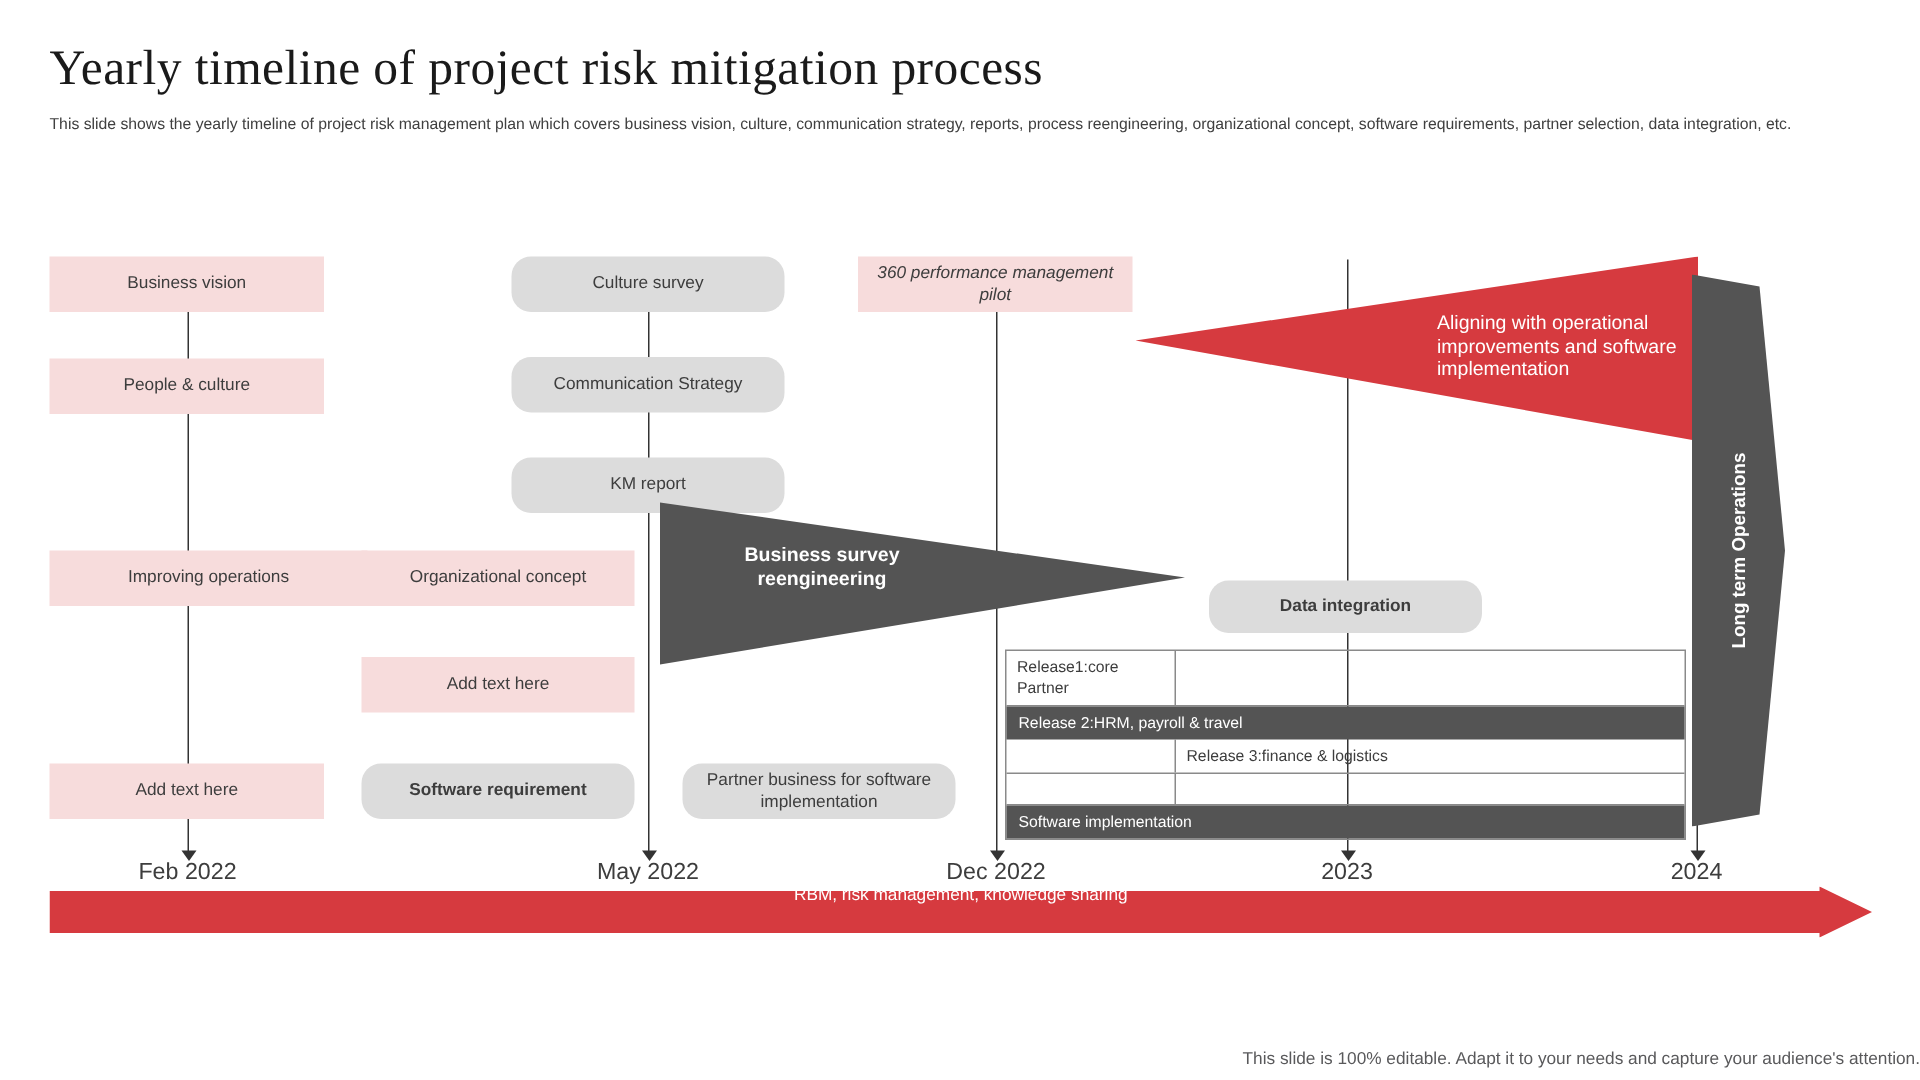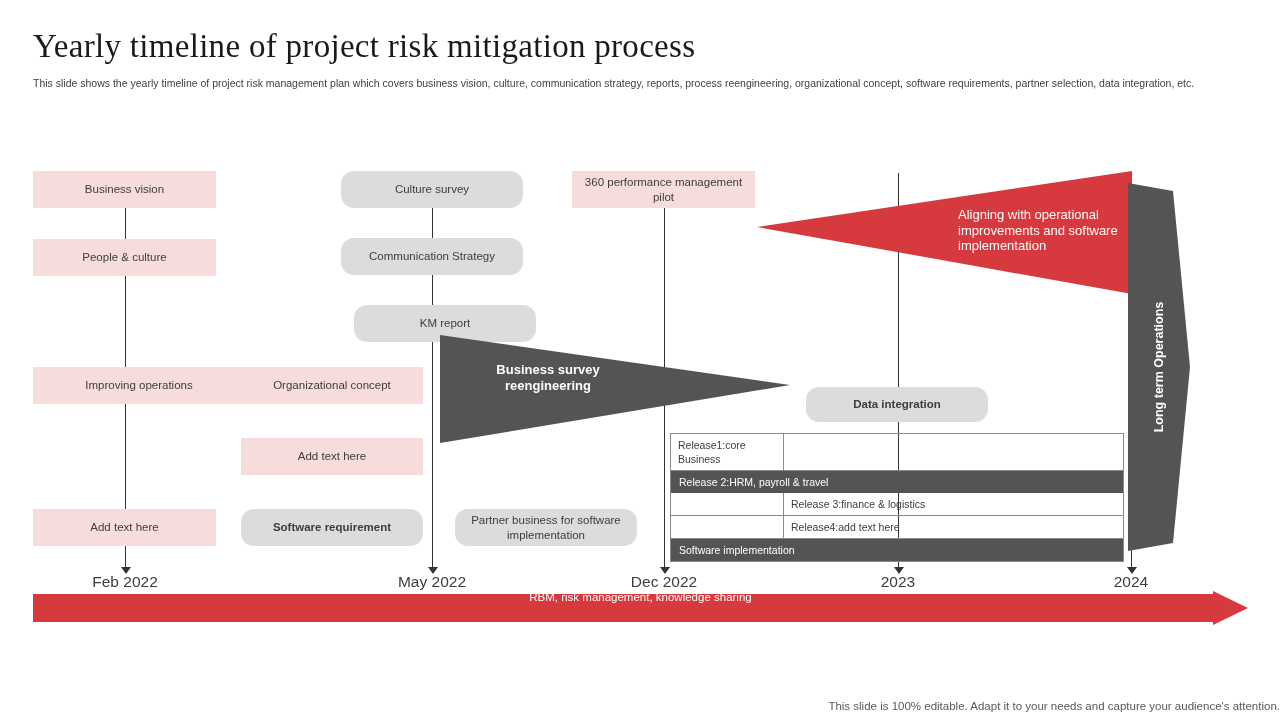--- a/index.html
+++ b/index.html
@@ -207,26 +207,26 @@
 <div class="axis-label" style="left:828px; top:573px; width:140px;">2023</div>
 <div class="axis-label" style="left:1061px; top:573px; width:140px;">2024</div>
 
 <div class="box pink" style="left:33px;  top:171px; width:183px; height:37px;">Business vision</div>
 <div class="box pink" style="left:33px;  top:239px; width:183px; height:37px;">People &amp; culture</div>
 <div class="box pink" style="left:33px;  top:367px; width:212px; height:37px;">Improving operations</div>
 <div class="box pink" style="left:33px;  top:509px; width:183px; height:37px;">Add text here</div>
 
 <div class="box gray" style="left:341px; top:171px; width:182px; height:37px;">Culture survey</div>
 <div class="box gray" style="left:341px; top:238px; width:182px; height:37px;">Communication Strategy</div>
-<div class="box gray" style="left:341px; top:305px; width:182px; height:37px;margin-left:13px;">KM report</div>
+<div class="box gray" style="left:341px; top:305px; width:182px; height:37px;">KM report</div>
 <div class="box pink" style="left:241px; top:367px; width:182px; height:37px;">Organizational concept</div>
 <div class="box pink" style="left:241px; top:438px; width:182px; height:37px;">Add text here</div>
 <div class="box gray bold" style="left:241px; top:509px; width:182px; height:37px;">Software requirement</div>
 
-<div class="box pink" style="left:572px; top:171px; width:183px; height:37px;">360 performance management pilot</div>
+<div class="box pink" style="left:572px; top:171px; width:183px; height:37px;font-style:italic;">360 performance management pilot</div>
 <div class="box gray" style="left:455px; top:509px; width:182px; height:37px;">Partner business for software implementation</div>
 
 <div class="box gray bold" style="left:806px; top:387px; width:182px; height:35px;">Data integration</div>
 
 <div class="tri-wrap" style="left:440px; top:334px;">
   <svg width="350" height="110" viewBox="0 0 350 110">
     <polygon points="0,1 350,51 0,109" fill="#545454"></polygon>
   </svg>
 </div>
 <div class="tri-label bold" style="left:468px; top:362px; width:160px; text-align:center;">
@@ -246,33 +246,32 @@
   <svg width="62" height="368" viewBox="0 0 62 368">
     <polygon points="0,0 45,8 62,184 45,360 0,368" fill="#545454"></polygon>
   </svg>
 </div>
 <div id="long-term-text">
   <span>Long term Operations</span>
 </div>
 
 <div id="release-table">
   <div class="trow split r1">
-    <div class="cell-l">Release1:core Business</div>
+    <div class="cell-l">Release1:core Partner</div>
     <div class="cell-r"></div>
   </div>
   <div class="trow fullbar">
     <span>Release 2:HRM, payroll &amp; travel</span>
   </div>
   <div class="trow split">
     <div class="cell-l"></div>
     <div class="cell-r">Release 3:finance &amp; logistics</div>
   </div>
   <div class="trow split">
     <div class="cell-l"></div>
-    <div class="cell-r">Release4:add text here</div>
   </div>
   <div class="trow fullbar">
     <span>Software implementation</span>
   </div>
 </div>
 
 <div id="bottom-arrow">
   <svg width="1215" height="34" viewBox="0 0 1215 34">
     <polygon points="0,3 1180,3 1180,0 1215,17 1180,34 1180,31 0,31" fill="#d63a3f"></polygon>
   </svg>

